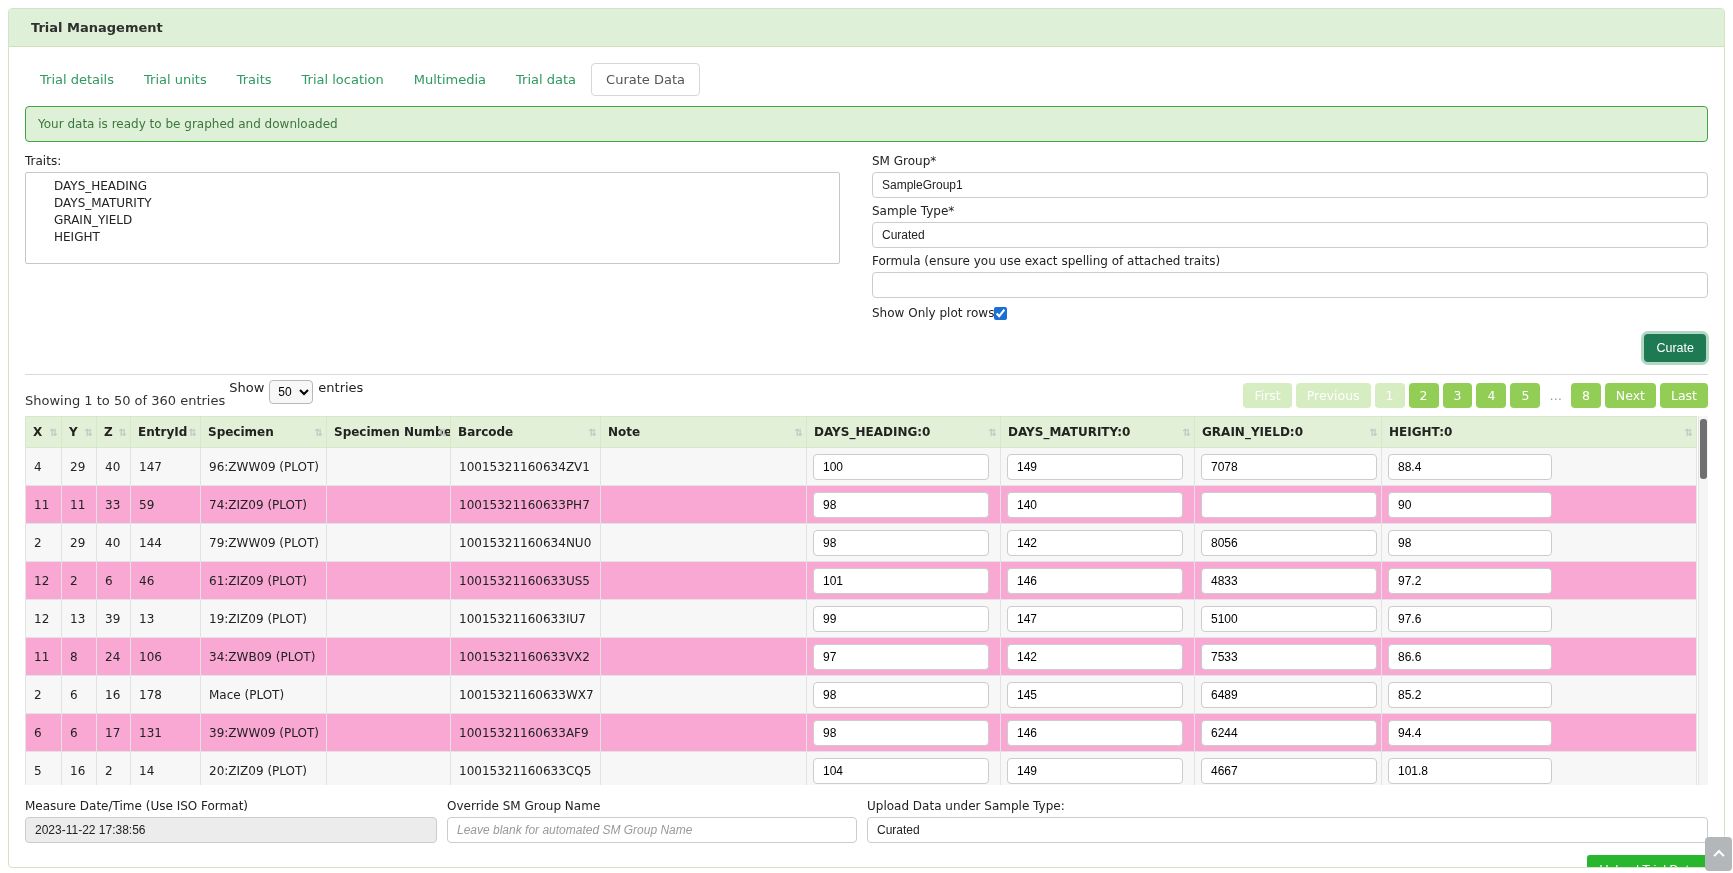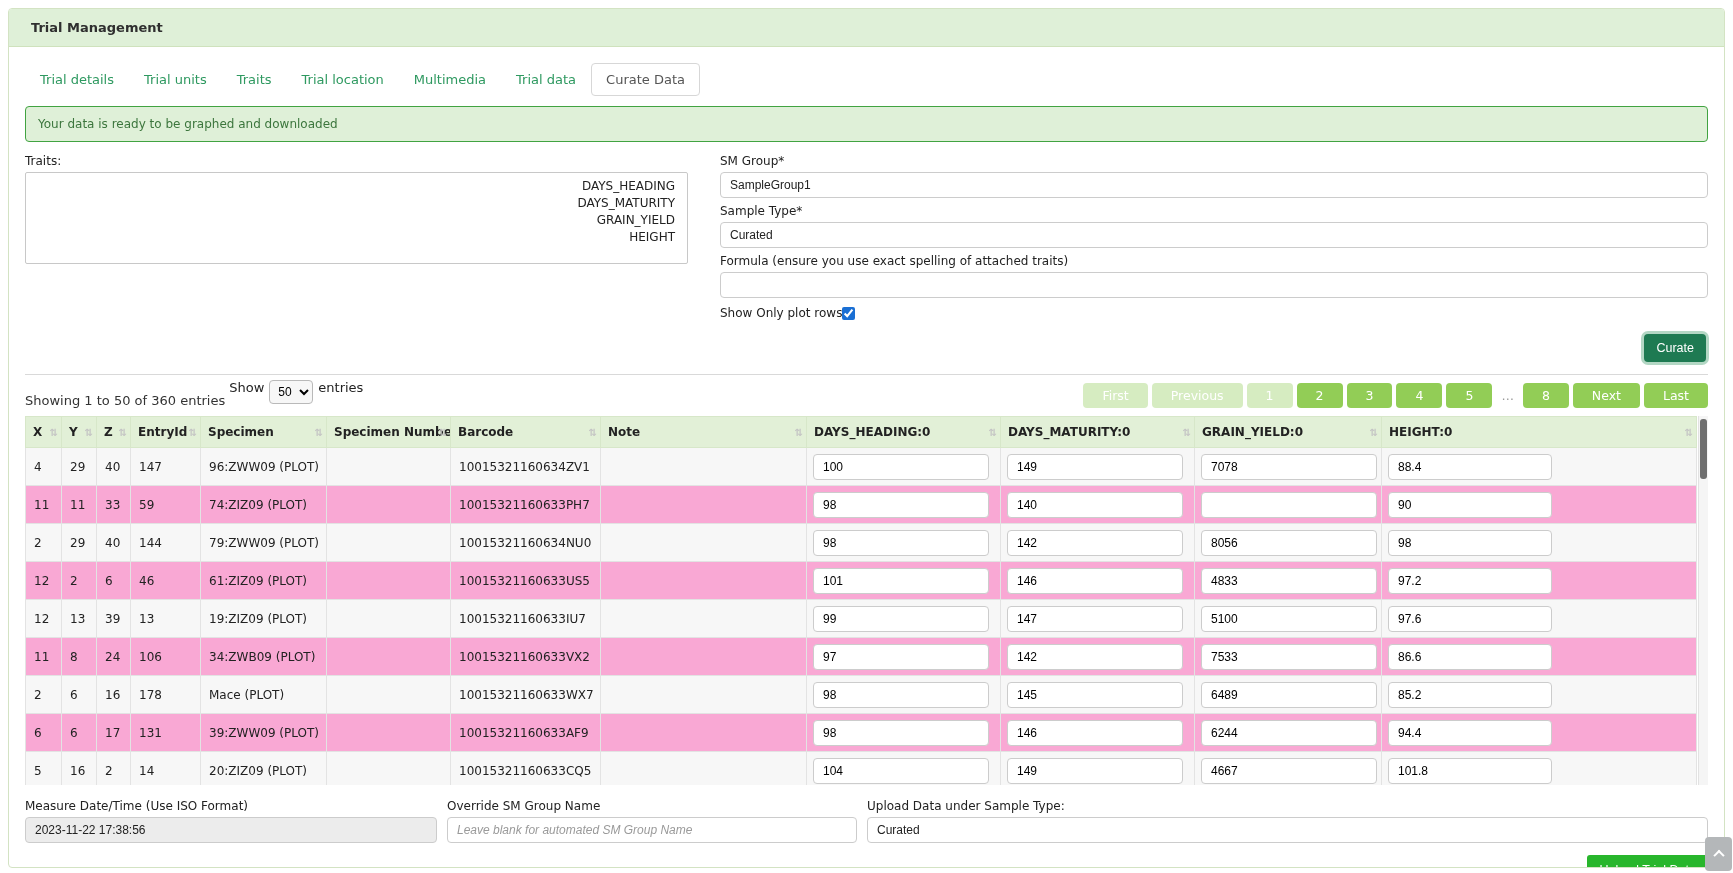--- a/index.html
+++ b/index.html
@@ -14,25 +14,25 @@
 
   .tab-bar { display:flex; align-items:stretch; margin:4px 0 10px 0; }
   .tab { padding:8px 14px; font-size:13px; color:#2e9960; cursor:pointer;
     border:1px solid transparent; }
   .tab.active { color:#555; background:#fff; border:1px solid #d7d7d7; border-radius:4px; }
 
   .alert { background:#dff0d8; border:1px solid #41a341; border-radius:4px;
     color:#3c763d; font-size:12px; padding:10px 12px; margin-bottom:10px; }
 
   .content { display:flex; gap:32px; }
-  .col-left { width:663px; }
+  .col-left { width:815px; }
   .col-right { flex:1; }
   .fld-label { font-size:12px; margin:2px 0 4px; color:#222; }
-  .listbox { border:1px solid #c8c8c8; border-radius:2px; height:92px; padding:5px 0;
-    overflow:hidden; background:#fff;text-align:right; }
+  .listbox { border:1px solid #c8c8c8; border-radius:2px; height:92px; padding:5px 16px;
+    overflow:hidden; background:#fff; }
   .trait-opt { font-size:12px; padding:1px 12px; line-height:15px; }
 
   .txt { width:100%; height:26px; border:1px solid #ccc; border-radius:4px;
     font-size:12px; padding:0 9px; color:#222; background:#fff; }
   .txt::placeholder { font-style:italic; color:#9a9a9a; }
   .txt.readonly { background:#ececec; }
   .fld { margin-bottom:6px; }
   .chk-row { font-size:12px; margin-top:8px; display:flex; align-items:center; }
   .chk-row input { width:13px; height:13px; accent-color:#1a6fd4; }
 
@@ -43,21 +43,21 @@
   .divider { border:none; border-top:1px solid #d9d9d9; margin:2px 0 8px 0; }
 
   .controls { display:flex; justify-content:space-between; align-items:flex-end; margin-bottom:8px; }
   .controls-left { display:flex; align-items:flex-end; }
   .showing { font-size:13px; color:#333; }
   .show-group { display:flex; align-items:flex-start; gap:5px; font-size:13px; margin-left:4px;
     position:relative; top:-4px; }
   .show-group select { height:24px; font-size:12px; border:1px solid #b9b9b9;
     border-radius:4px; background:#f7f7f7; padding:0 4px; }
   .pagination { display:flex; align-items:center; gap:4px; }
-  .pg { font-size:12.5px; padding:5px 19px; border-radius:4px; color:#fff; cursor:pointer; }
+  .pg { font-size:12.5px; padding:5px 11px; border-radius:4px; color:#fff; cursor:pointer; }
   .pg.enabled { background:#92cd56; }
   .pg.disabled { background:#d6ecc1; cursor:default; }
   .pg.ellipsis { background:transparent; color:#9a9a9a; padding:5px 5px; cursor:default; }
 
   .table-wrap { position:relative; height:369px; overflow:hidden; }
   table { width:calc(100% - 11px); border-collapse:collapse; table-layout:fixed; }
   th { background:#e2f0d7; font-size:12px; text-align:left; padding:8px 7px;
     border:1px solid #d7e7c9; font-weight:bold; color:#222; position:relative;
     white-space:nowrap; overflow:hidden; }
   th .sort { position:absolute; right:3px; top:50%; transform:translateY(-50%);

